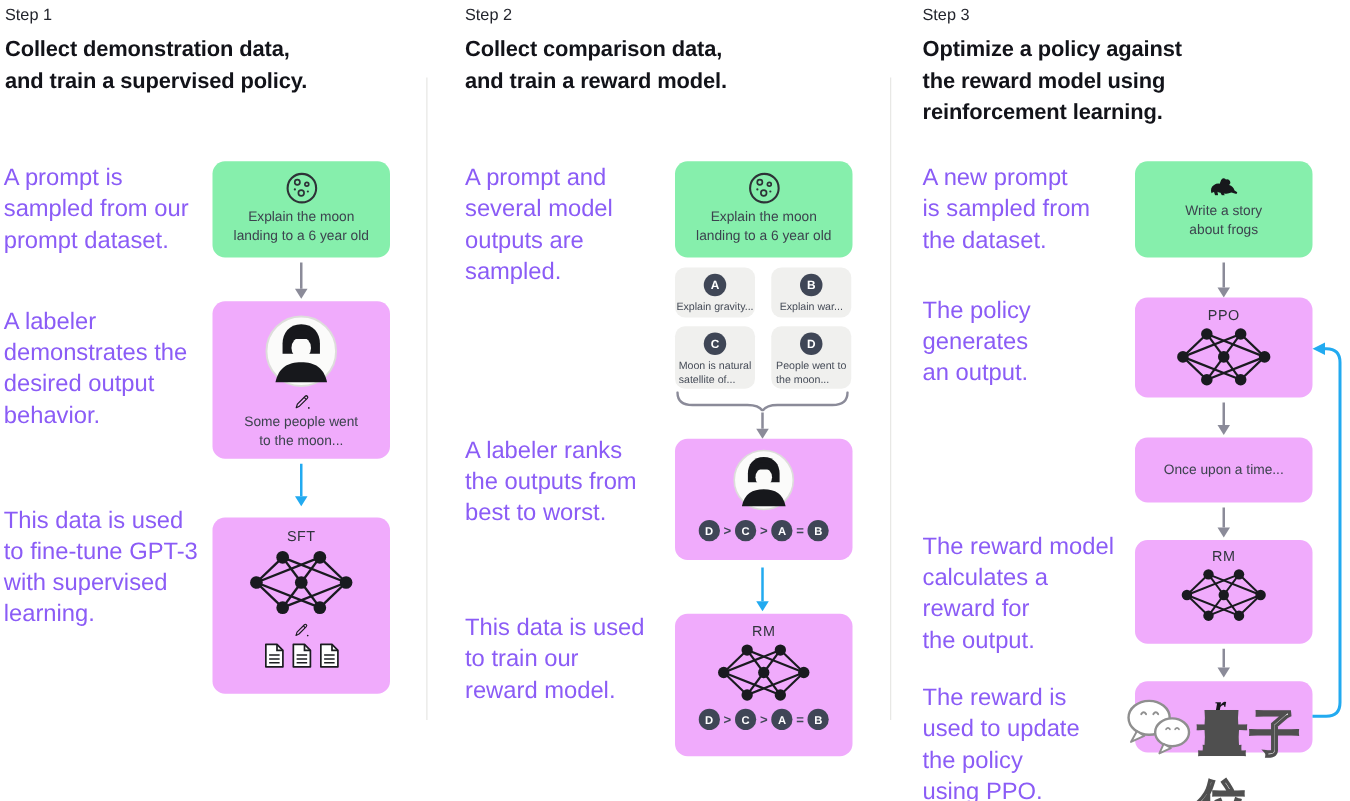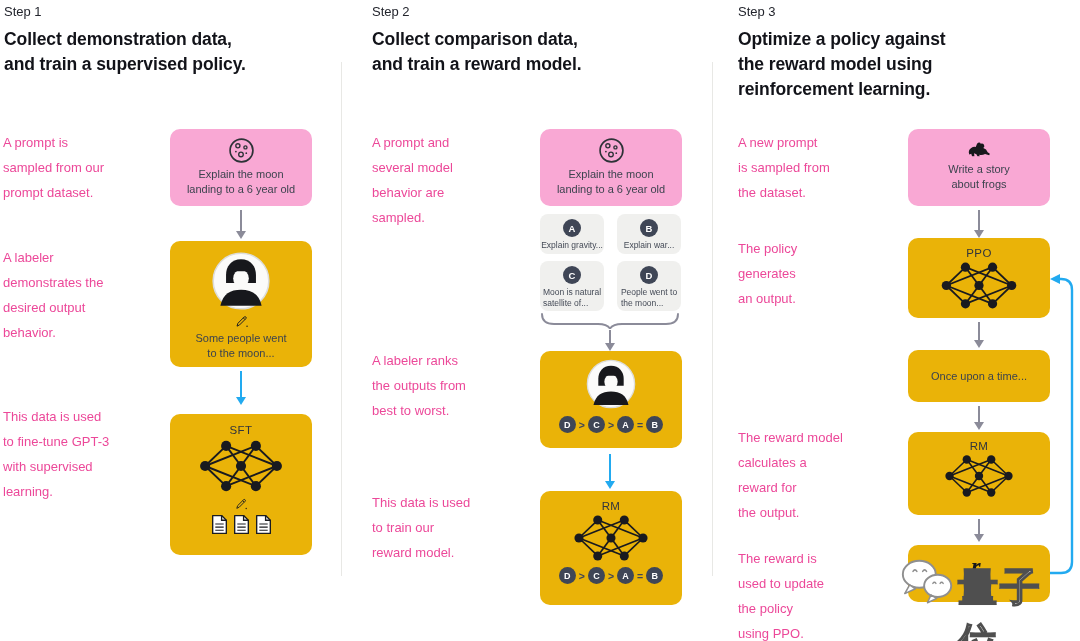--- a/index.html
+++ b/index.html
@@ -2,24 +2,24 @@
 <html><head>
 <meta charset="utf-8">
 <style>
   html,body{margin:0;padding:0;background:#ffffff;}
   #stage{position:relative;width:1080px;height:641px;background:#ffffff;overflow:hidden;
          font-family:"Liberation Sans",sans-serif;}
   .divider{position:absolute;width:1px;background:#e8e8e5;top:62px;height:514px;}
   .step-label{position:absolute;top:3px;font-size:13px;line-height:18px;color:#23252d;}
   .heading{position:absolute;top:27px;font-size:17.5px;font-weight:700;line-height:25px;
            color:#121319;letter-spacing:-0.1px;}
-  .caption{position:absolute;font-size:13px;line-height:25px;color:#ec4899;}
-  .card{position:absolute;border-radius:10px;background:#eab308;display:flex;
+  .caption{position:absolute;font-size:19px;line-height:25px;color:#8b5cf6;}
+  .card{position:absolute;border-radius:10px;background:#f0abfc;display:flex;
         flex-direction:column;align-items:center;box-sizing:border-box;}
-  .card.blue{background:#f9a8d4;}
+  .card.blue{background:#86efac;}
   .card-text{font-size:11px;line-height:15px;color:#3c434e;text-align:center;}
   .model-title{font-size:11.5px;color:#31343d;letter-spacing:.4px;}
   .mini-card{position:absolute;background:#f0f0ee;border-radius:8px;display:flex;
              flex-direction:column;align-items:center;box-sizing:border-box;padding-top:5px;}
   .letter-circle{width:18px;height:18px;border-radius:50%;background:#3f4656;color:#fff;
                  font-size:9.5px;font-weight:700;display:flex;align-items:center;justify-content:center;}
   .mini-text{font-size:8.5px;line-height:11px;color:#454b57;text-align:left;margin-top:3px;}
   .rank{display:flex;align-items:center;gap:3px;justify-content:center;}
   .rank .chip{width:17px;height:17px;border-radius:50%;background:#3f4656;color:#fff;
               font-size:9px;font-weight:700;display:flex;align-items:center;justify-content:center;}
@@ -190,21 +190,21 @@
 
   <div class="step-label" style="left:372px">Step 2</div>
   <div class="heading" style="left:372px">
     <div>Collect comparison data,</div>
     <div>and train a reward model.</div>
   </div>
 
   <div class="caption" style="left:372px;top:130px">
     <div>A prompt and</div>
     <div>several model</div>
-    <div>behavior are</div>
+    <div>outputs are</div>
     <div>sampled.</div>
   </div>
   <div class="caption" style="left:372px;top:348px">
     <div>A labeler ranks</div>
     <div>the outputs from</div>
     <div>best to worst.</div>
   </div>
   <div class="caption" style="left:372px;top:490px">
     <div>This data is used</div>
     <div>to train our</div>

